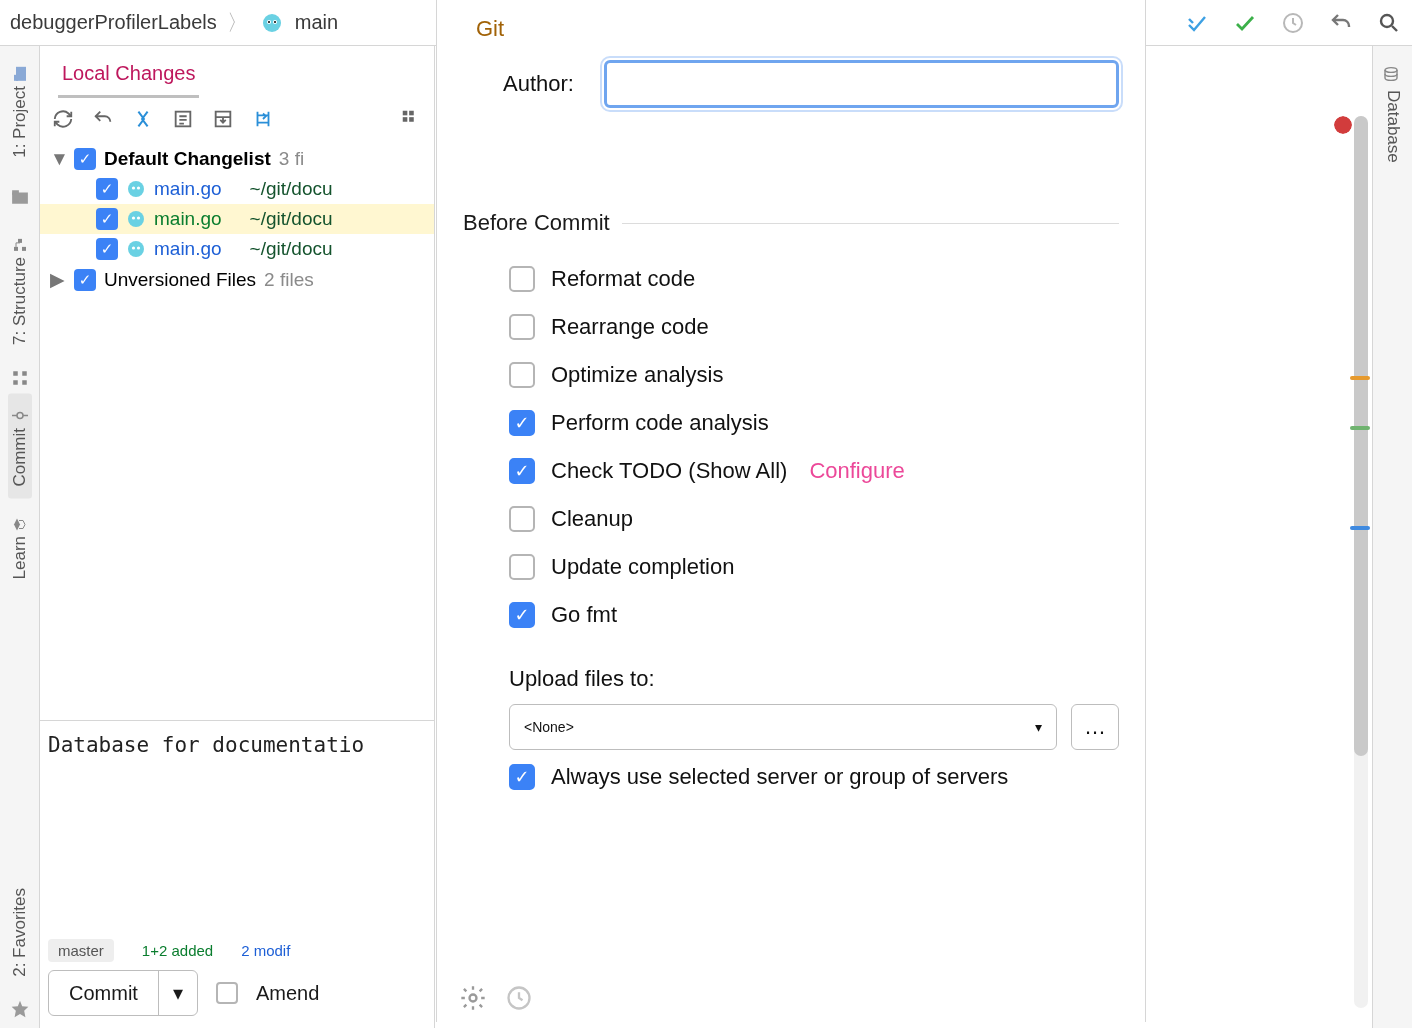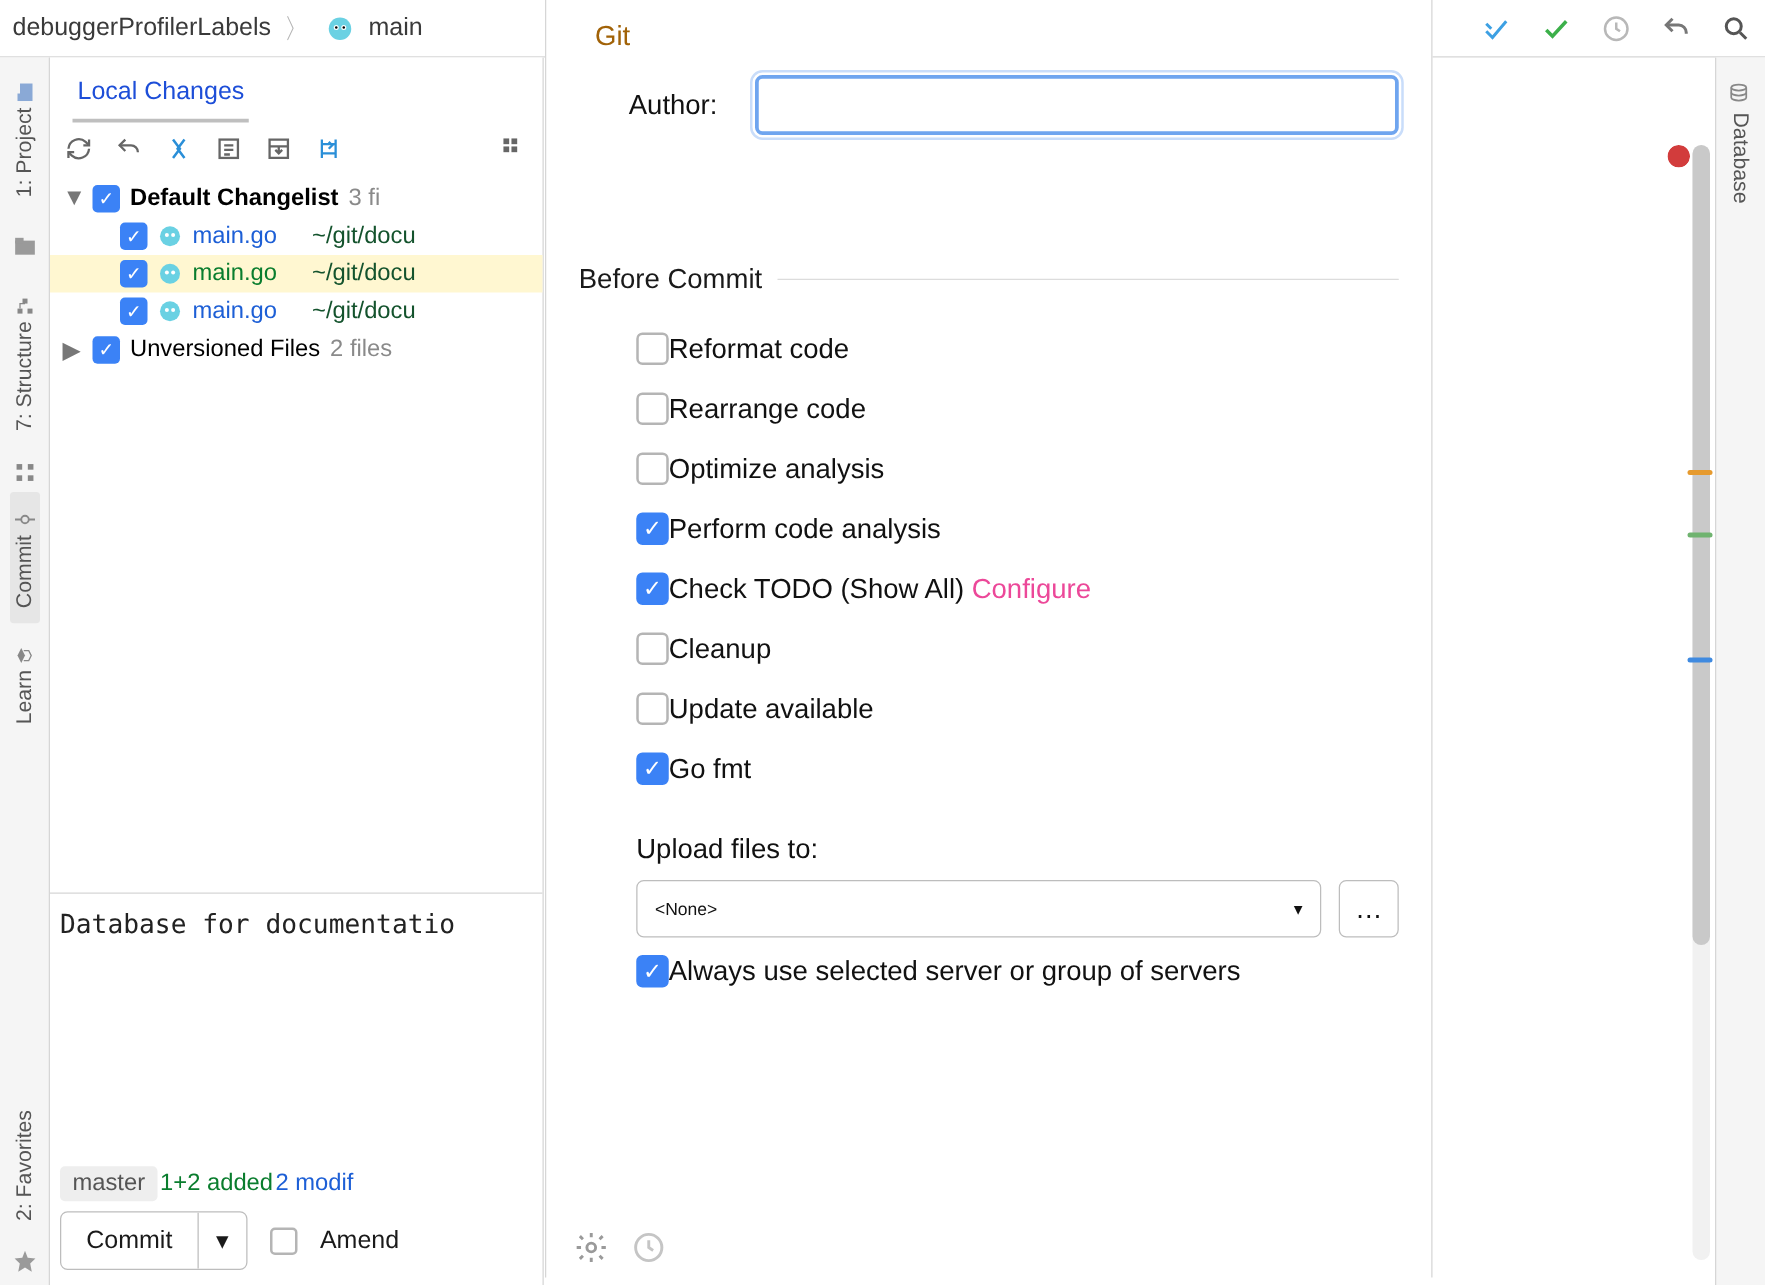--- a/index.html
+++ b/index.html
@@ -23,40 +23,40 @@
   .left-strip .gap { flex: 1; }
   .vtab-icon { width: 16px; height: 16px; display:inline-block; transform: rotate(90deg); }
 
   
   .right-strip { width: 40px; background: #f5f5f5; border-left: 1px solid #d6d6d6; display: flex; flex-direction: column; align-items: center; padding-top: 10px; }
   .right-strip .vtab { writing-mode: vertical-rl; color: #555; font-size: 17px; padding: 10px 2px; display: flex; align-items: center; gap: 8px; }
 
   
   .commit-panel { width: 395px; background: #fff; display: flex; flex-direction: column; border-right: 1px solid #d6d6d6; }
   .cp-tab { padding: 10px 18px 0 18px; }
-  .cp-tab span { display: inline-block; font-size: 20px; color: #1d4ed8; padding: 6px 4px 10px 4px; border-bottom: 3px solid #bfbfbf; }
+  .cp-tab span { display: inline-block; font-size: 20px; color: #be185d; padding: 6px 4px 10px 4px; border-bottom: 3px solid #bfbfbf; }
   .cp-toolbar { display: flex; align-items: center; gap: 14px; padding: 8px 10px; }
   .cp-toolbar .ico svg { width: 22px; height: 22px; }
   .tree { padding: 4px 0; flex: 0 0 auto; font-size: 19px; }
   .tree-row { display: flex; align-items: center; gap: 8px; padding: 4px 8px 4px 10px; white-space: nowrap; overflow: hidden; }
   .tree-row.sel { background: #fff7d1; }
   .twisty { width: 16px; color: #777; }
   .chk { width: 22px; height: 22px; background: #3b82f6; border-radius: 4px; display:inline-flex; align-items:center; justify-content:center; color:#fff; font-size:15px; }
   .go-ico { width: 20px; height: 20px; display:inline-block; }
   .tree .name { color: #000; }
   .tree .name.blue { color: #1d5fd6; }
   .tree .name.green { color: #0a7d2e; }
   .tree .path { color: #14532d; margin-left: 20px; }
   .tree .count { color: #8a8a8a; }
   .tree .bold { font-weight: 700; }
 
   .blank-gap { flex: 1; }
   .msgbox { border-top: 1px solid #d6d6d6; padding: 12px 8px 0 8px; }
   .msgbox .msg { font-family: ui-monospace, Menlo, Consolas, monospace; font-size: 21px; color: #222; min-height: 200px; }
-  .status-row { display:flex; align-items:center; gap: 2px; padding: 6px 8px 8px 8px; font-size: 19px;}
+  .status-row { display:flex; align-items:center; gap: 28px; padding: 6px 8px 8px 8px; font-size: 15px;}
   .status-row .branch { background:#eee; color:#555; padding:3px 10px; border-radius:4px; }
   .status-row .added { color:#0a7d2e; }
   .status-row .mod { color:#1d5fd6; }
   .commit-btn-row { display:flex; align-items:center; gap: 18px; padding: 0 8px 12px 8px; }
   .split-btn { display:flex; border:1px solid #bdbdbd; border-radius:6px; overflow:hidden; background:#fff; }
   .split-btn button { all:unset; font-size:20px; padding:10px 20px; cursor:pointer; }
   .split-btn .caret { border-left:1px solid #bdbdbd; padding:10px 14px; }
   .amend-box { width:22px; height:22px; border:2px solid #b5b5b5; border-radius:4px; }
 
   
@@ -64,21 +64,21 @@
   .popover h4 { font-weight:400; color:#a16207; font-size:22px; margin: 6px 0 18px 13px; }
   .popover .section-lbl { color:#1a1a1a; font-size:22px; display:flex; align-items:center; gap:12px; margin:10px 0 14px 0; }
   .popover .section-lbl .rule { flex:1; height:1px; background:#dcdcdc; }
   .field-row { display:flex; align-items:center; gap:30px; margin: 0 0 6px 40px; }
   .field-row label { font-size:22px; }
   .author-input { flex:1; height:48px; border:3px solid #6fa5ef; border-radius:6px; outline:2px solid #c9ddfa; outline-offset:2px; padding:0 10px; font-size:20px; }
   .hint-balloon { position:absolute; left:468px; top:140px; background:#fff; border:1px solid #bdbdbd; border-radius:8px; padding:14px 22px; font-size:22px; color:#222; box-shadow:0 2px 6px rgba(0,0,0,0.1); }
   .hint-balloon::before { content:""; position:absolute; top:-10px; left:150px; width:0; height:0; border-left:10px solid transparent; border-right:10px solid transparent; border-bottom:10px solid #bdbdbd; }
   .hint-balloon::after { content:""; position:absolute; top:-8px; left:151px; width:0; height:0; border-left:9px solid transparent; border-right:9px solid transparent; border-bottom:9px solid #fff; }
   .opts { margin-left:46px; display:flex; flex-direction:column; gap:22px; margin-top:30px; }
-  .opt { display:flex; align-items:center; }
+  .opt { display:flex; align-items:center; gap:16px; }
   .cbox { width:26px; height:26px; border:2px solid #b5b5b5; border-radius:5px; display:inline-flex; align-items:center; justify-content:center; color:#fff; font-size:18px;}
   .cbox.on { background:#3b82f6; border-color:#3b82f6;}
   .opt a { color:#ec4899; text-decoration:none; margin-left:6px;}
   .after-group { margin-top:38px; }
   .upload-row { display:flex; align-items:center; gap:14px; margin:12px 0 14px 46px; }
   .upload-select { flex:1; height:46px; border:1px solid #bdbdbd; border-radius:6px; display:flex; align-items:center; justify-content:space-between; padding:0 14px; font-size:14px;}
   .more-btn { width:48px; height:46px; border:1px solid #bdbdbd; border-radius:6px; display:flex; align-items:center; justify-content:center; font-size:22px;}
   .popover-footer { position:absolute; left:22px; bottom:10px; display:flex; align-items:center; gap:18px; }
   .popover-footer .ic { width:28px; height:28px; color:#9a9a9a; }
 
@@ -390,21 +390,21 @@
         <span class="cbox on">✓</span>
         <span>Check TODO (Show All)</span>
         <a href="#">Configure</a>
       </div>
       <div class="opt">
         <span class="cbox"></span>
         <span>Cleanup</span>
       </div>
       <div class="opt">
         <span class="cbox"></span>
-        <span>Update available</span>
+        <span>Update completion</span>
       </div>
       <div class="opt">
         <span class="cbox on">✓</span>
         <span>Go fmt</span>
       </div>
     </div>
 
   <div class="after-group">
     <div style="margin:8px 0 0 46px; font-size:22px">Upload files to:</div>
     <div class="upload-row">

